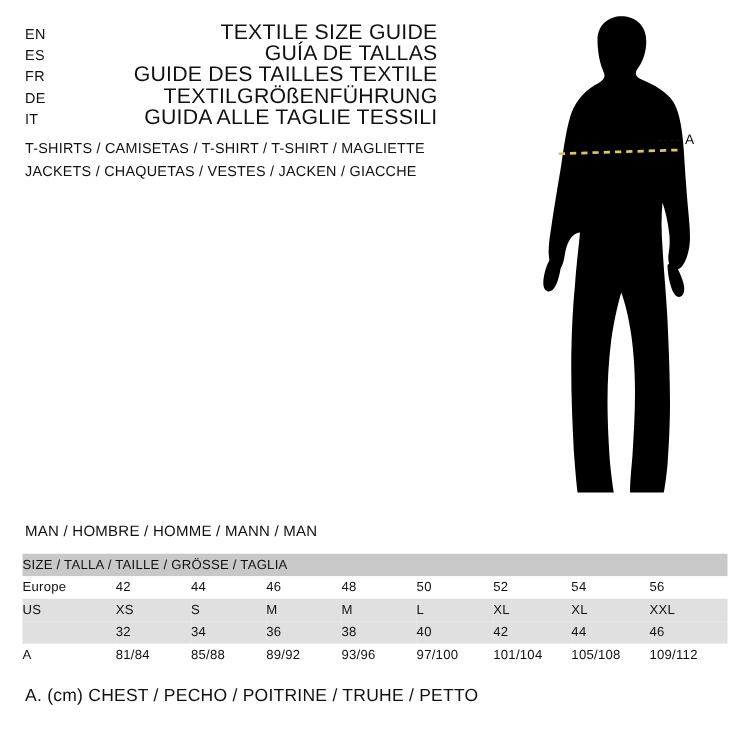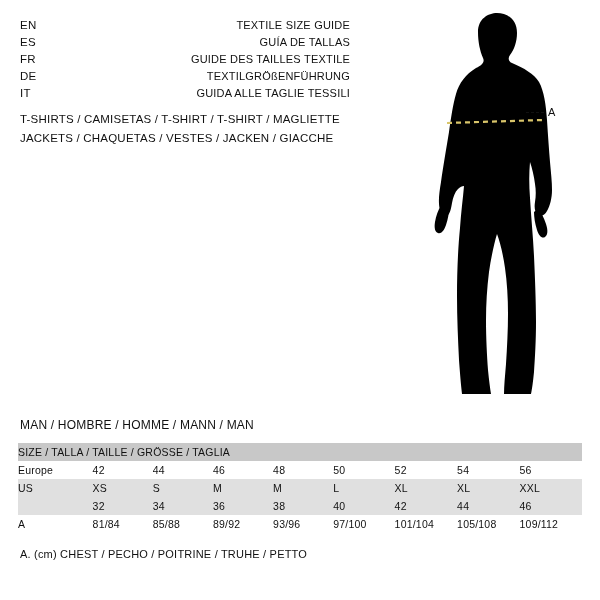--- a/index.html
+++ b/index.html
@@ -36,21 +36,21 @@
     line-height: 17px;
     justify-content: space-between;
   }
   .lang-code {
     width: 40px;
     font-size: 11.5px;
     letter-spacing: 0.3px;
     color: #111;
   }
   .lang-text {
-    font-size: 11px;
+    font-size: 17px;
     letter-spacing: 0.2px;
     color: #111;
     white-space: nowrap;
   }
 
   
   .garment-block {
     position: absolute;
     left: 20px;
     top: 110px;
@@ -128,21 +128,21 @@
   }
   td.val {
     width: 68px;
     text-align: left;
   }
 
   .footnote {
     position: absolute;
     left: 20px;
     top: 548px;
-    font-size: 11px;
+    font-size: 14px;
     letter-spacing: 0.2px;
     color: #111;
   }
 </style>
 </head>
 <body>
 
 <div class="page">
 
   <div class="lang-block">

